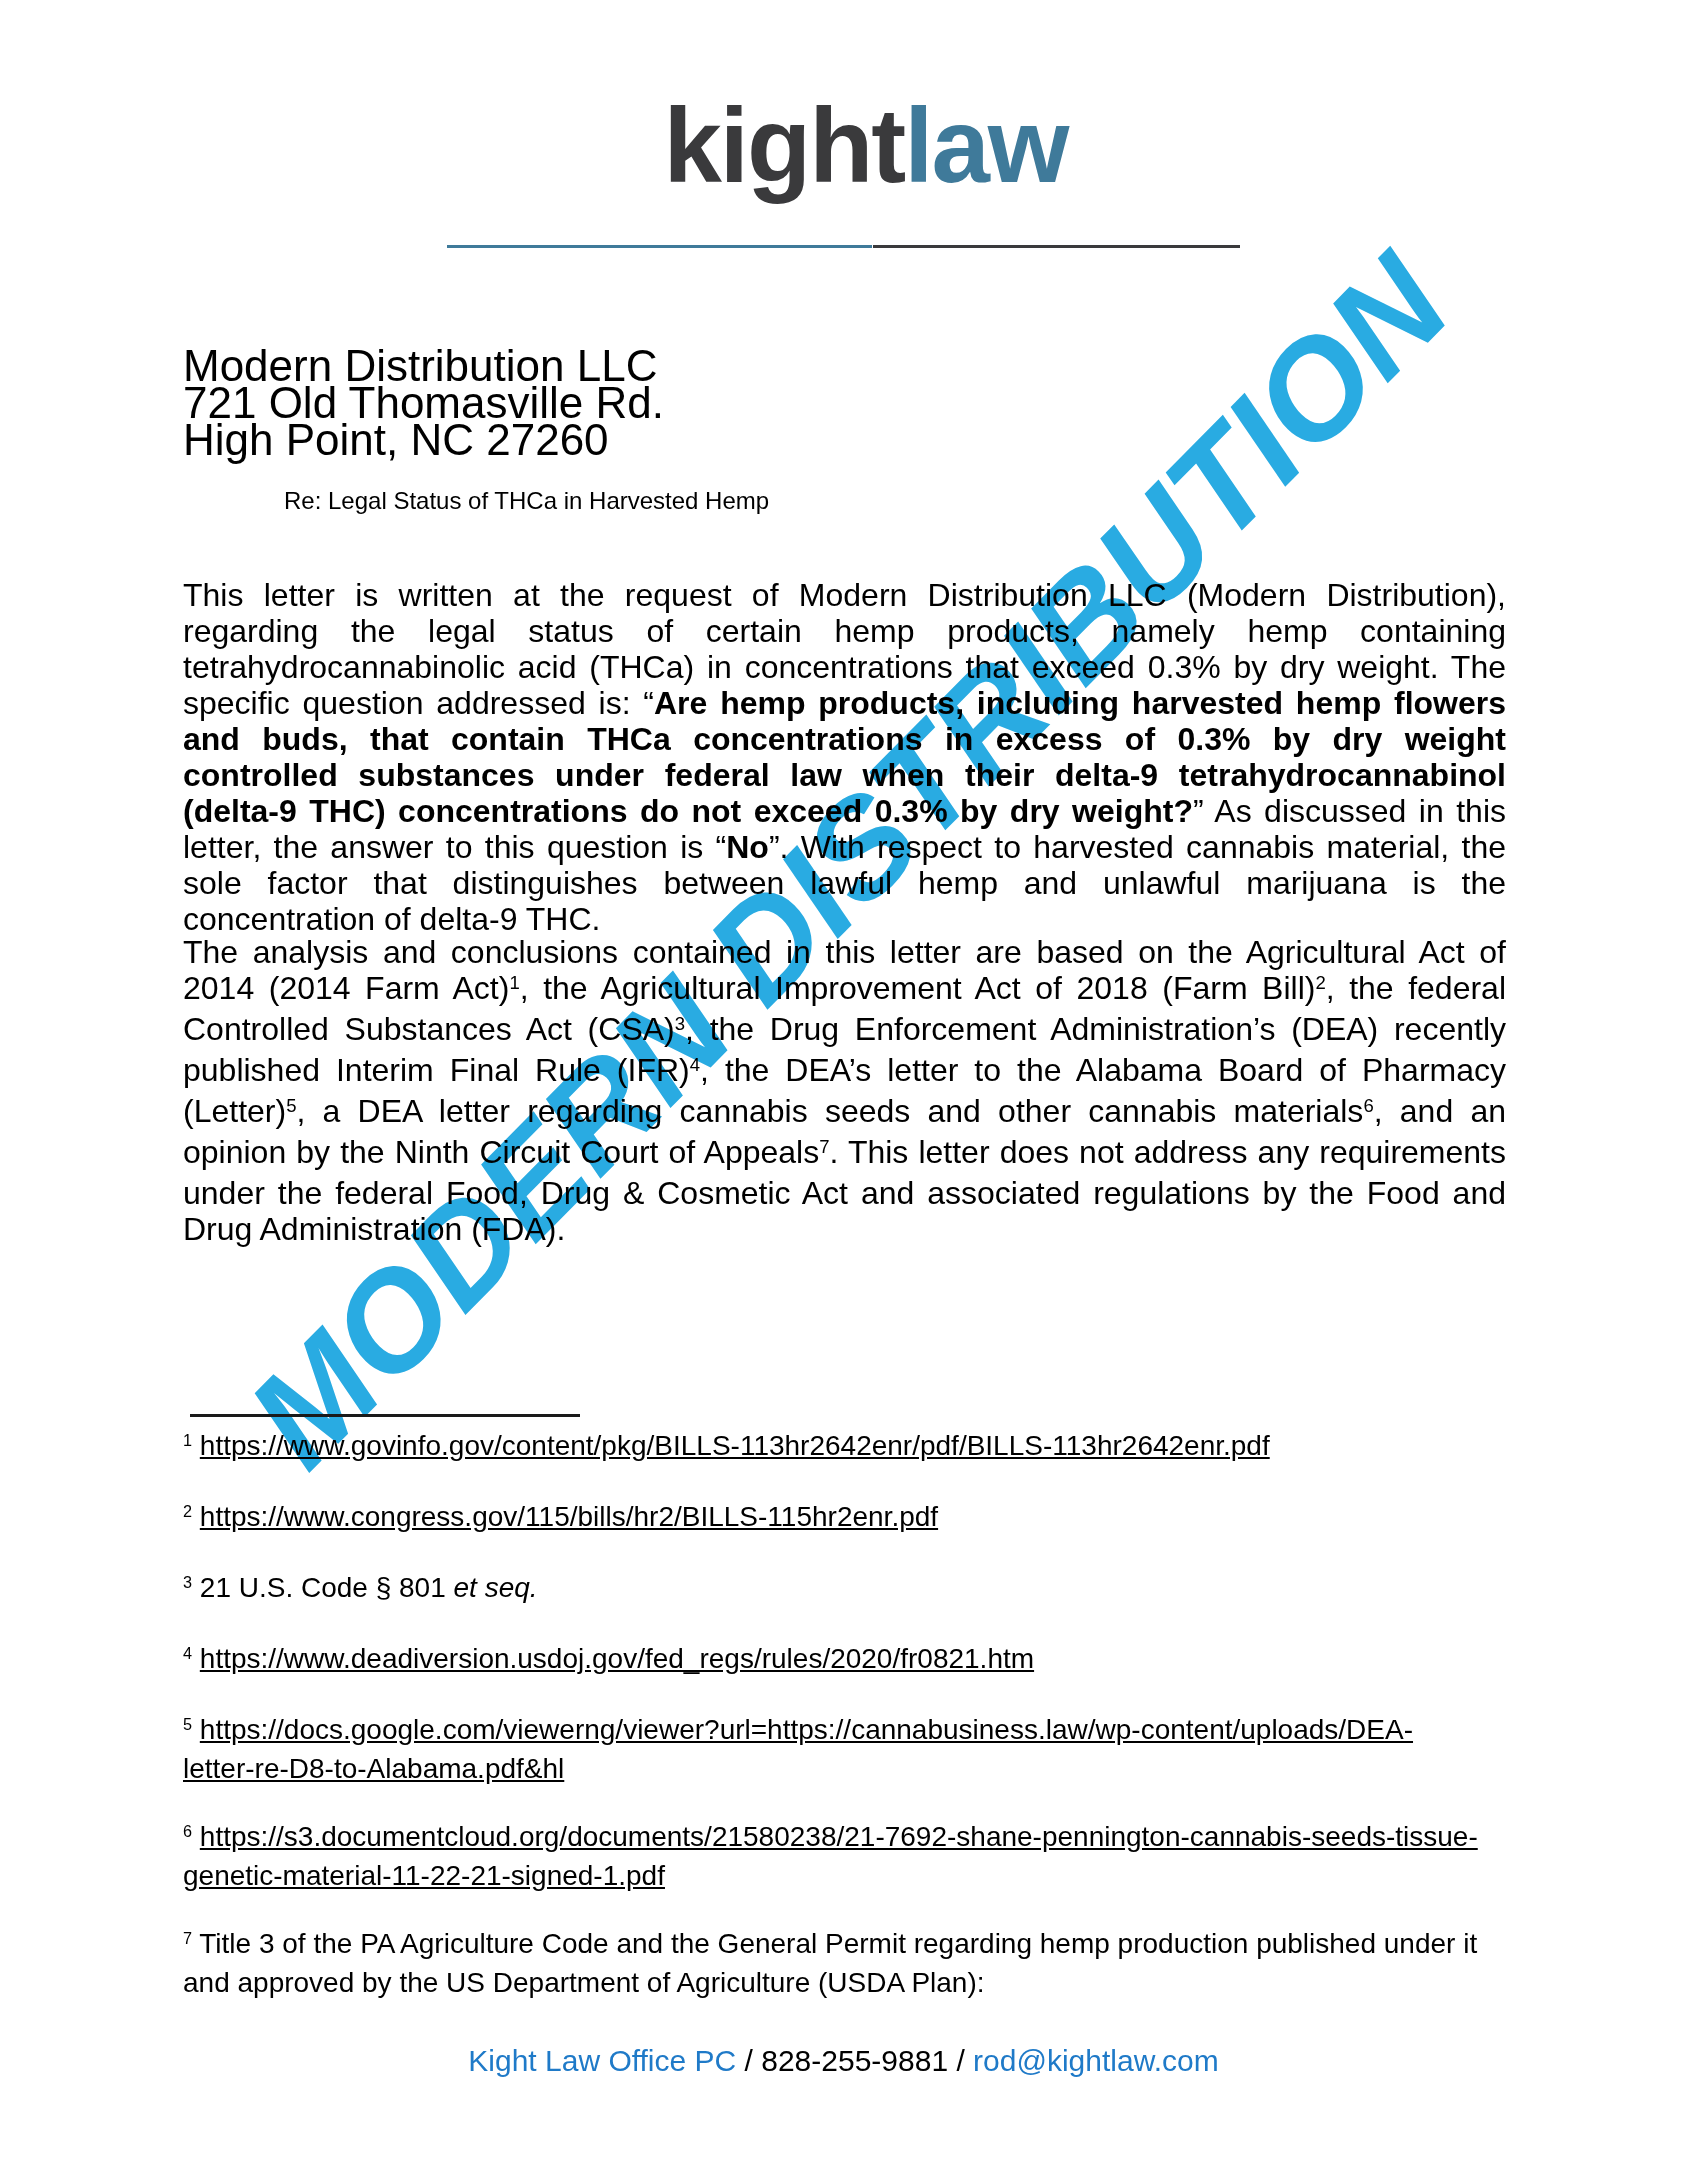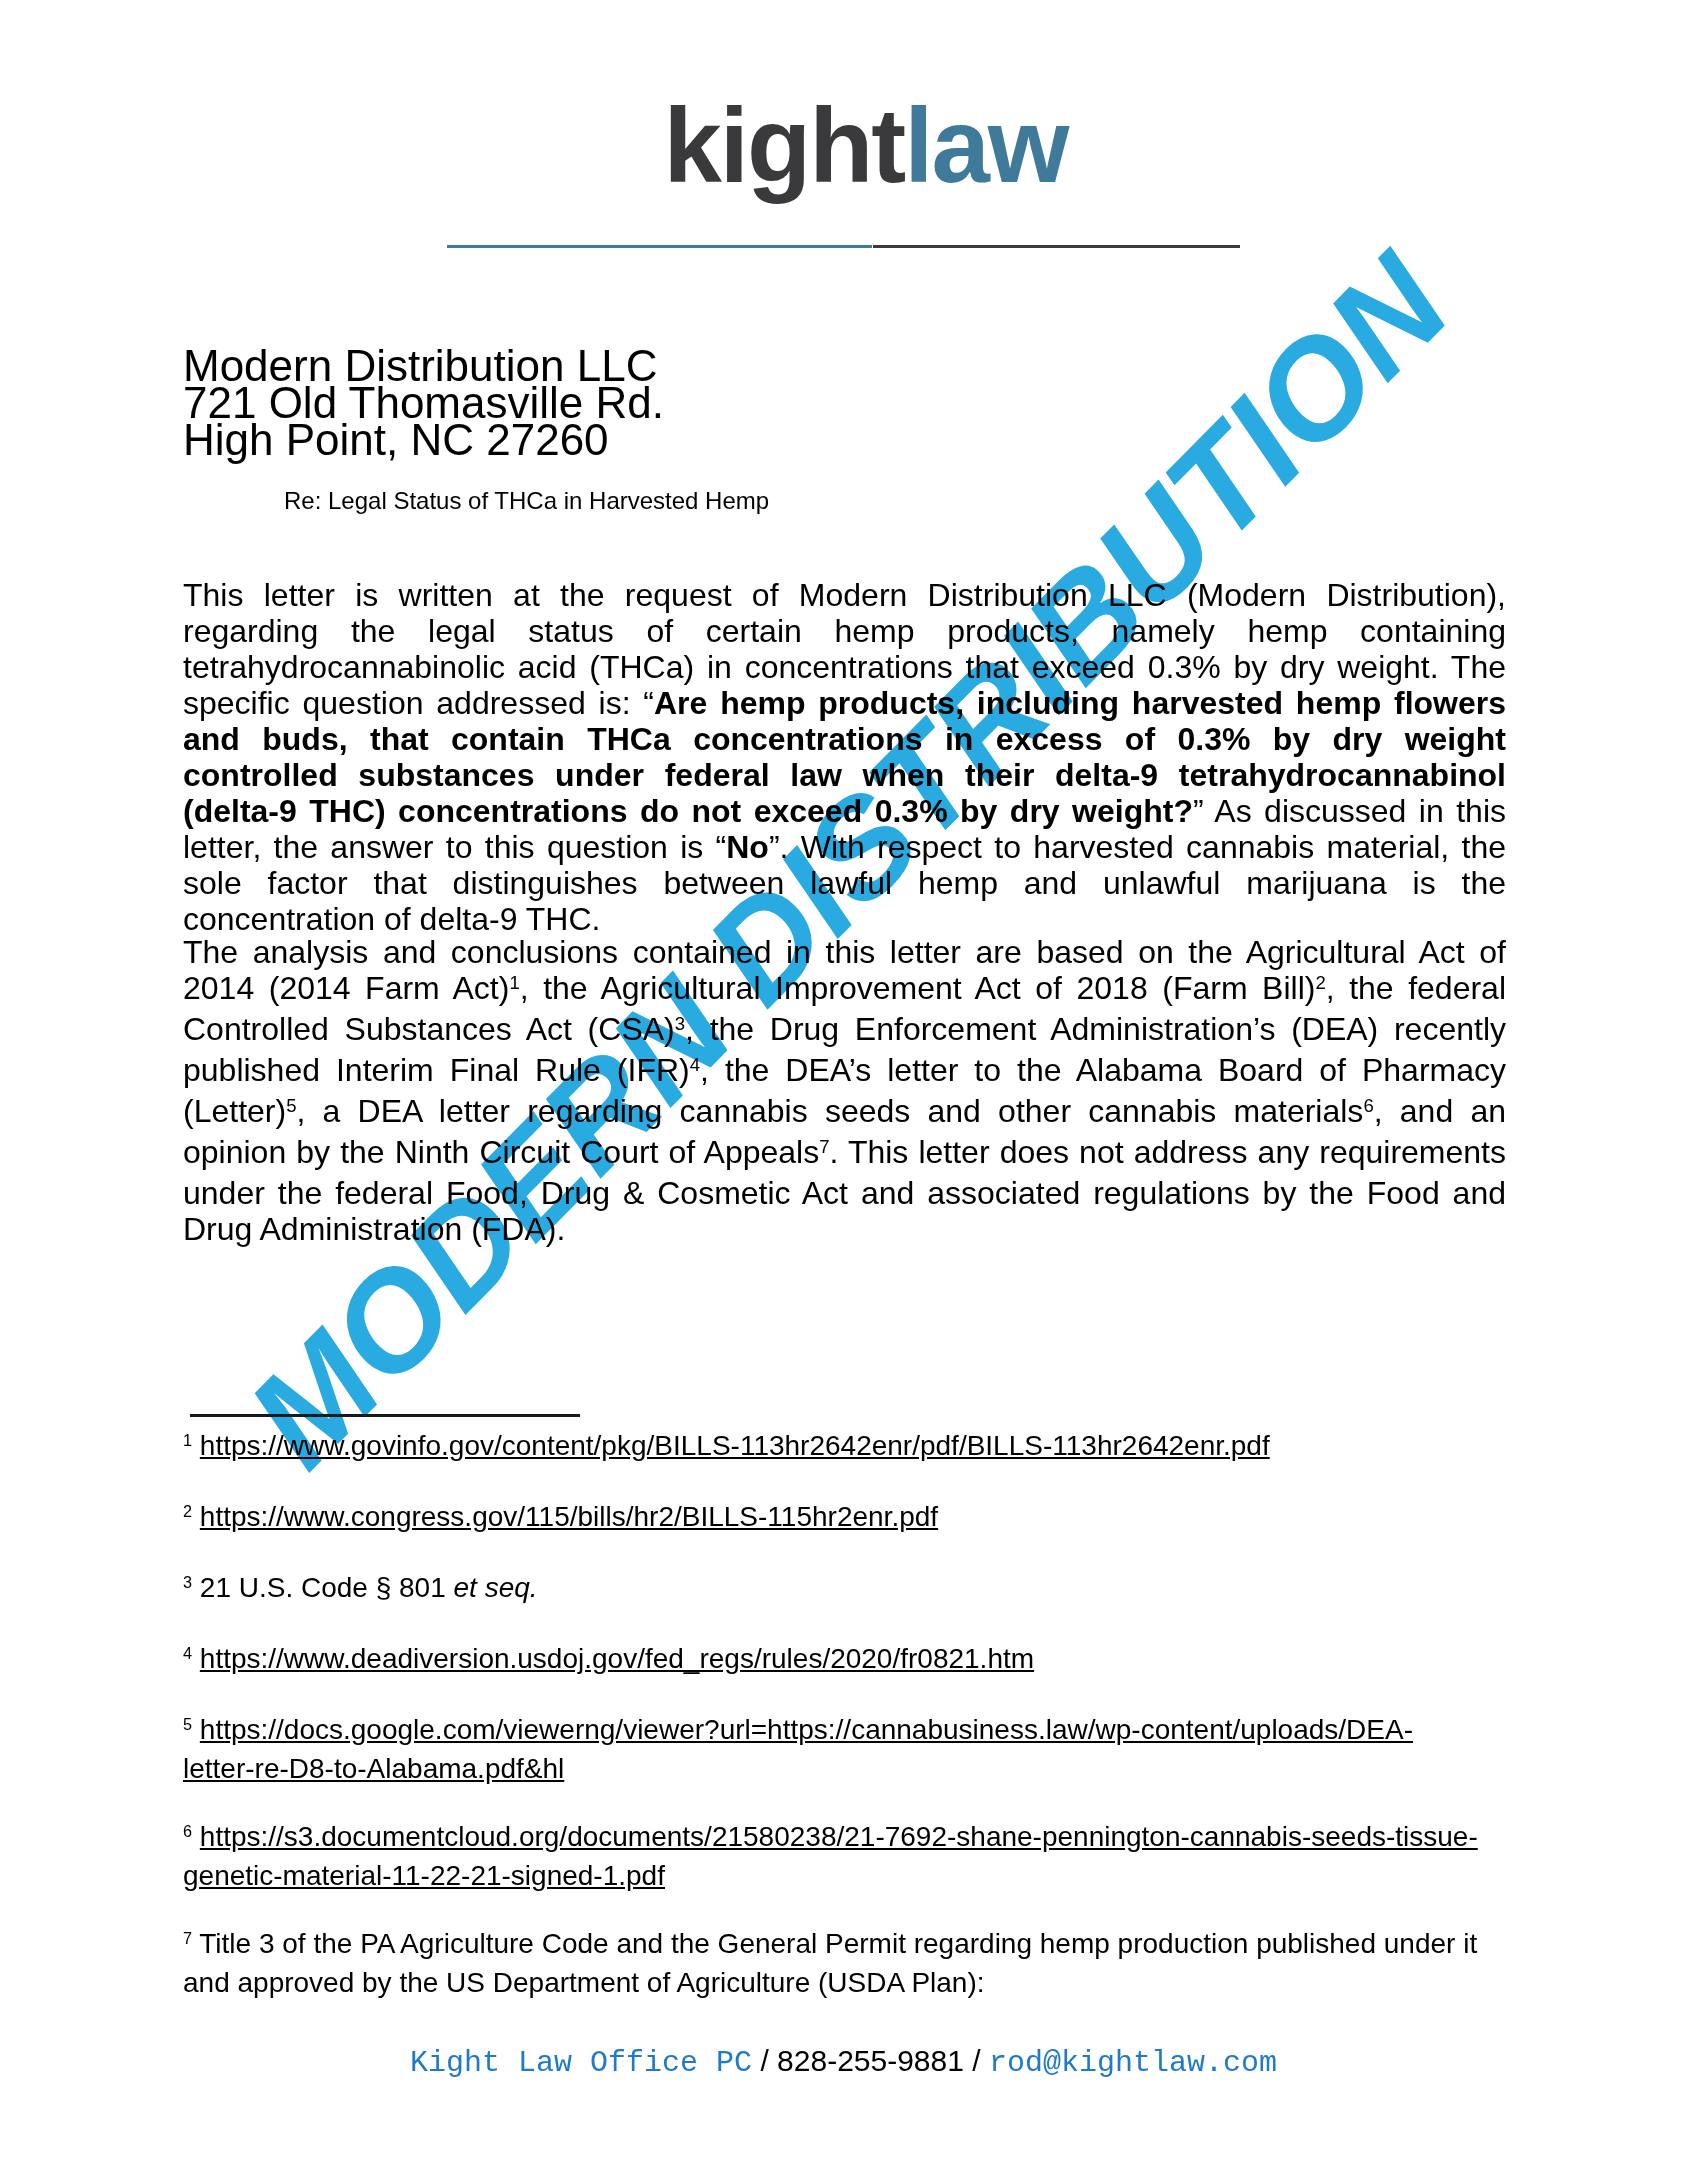--- a/index.html
+++ b/index.html
@@ -109,21 +109,21 @@
     z-index: 1;
   }
   .seg-bold { font-weight: bold; }
   .seg-italic { font-style: italic; }
   .seg-sup {
     font-size: 58%;
     position: relative;
     top: -0.55em;
   }
   .seg-u { text-decoration: underline; }
-  .seg-link { color: var(--footer-link, #1f7ac8); font-family: Liberation Mono, monospace; }
+  .seg-link { color: var(--footer-link, #1f7ac8); }
 </style>
 </head>
 <body>
 
 <div class="page">
 
   <div class="watermark">MODERN DISTRIBUTION</div>
 
   <div class="logo"><span class="logo-kight">kight</span><span class="logo-law">law</span></div>
 

